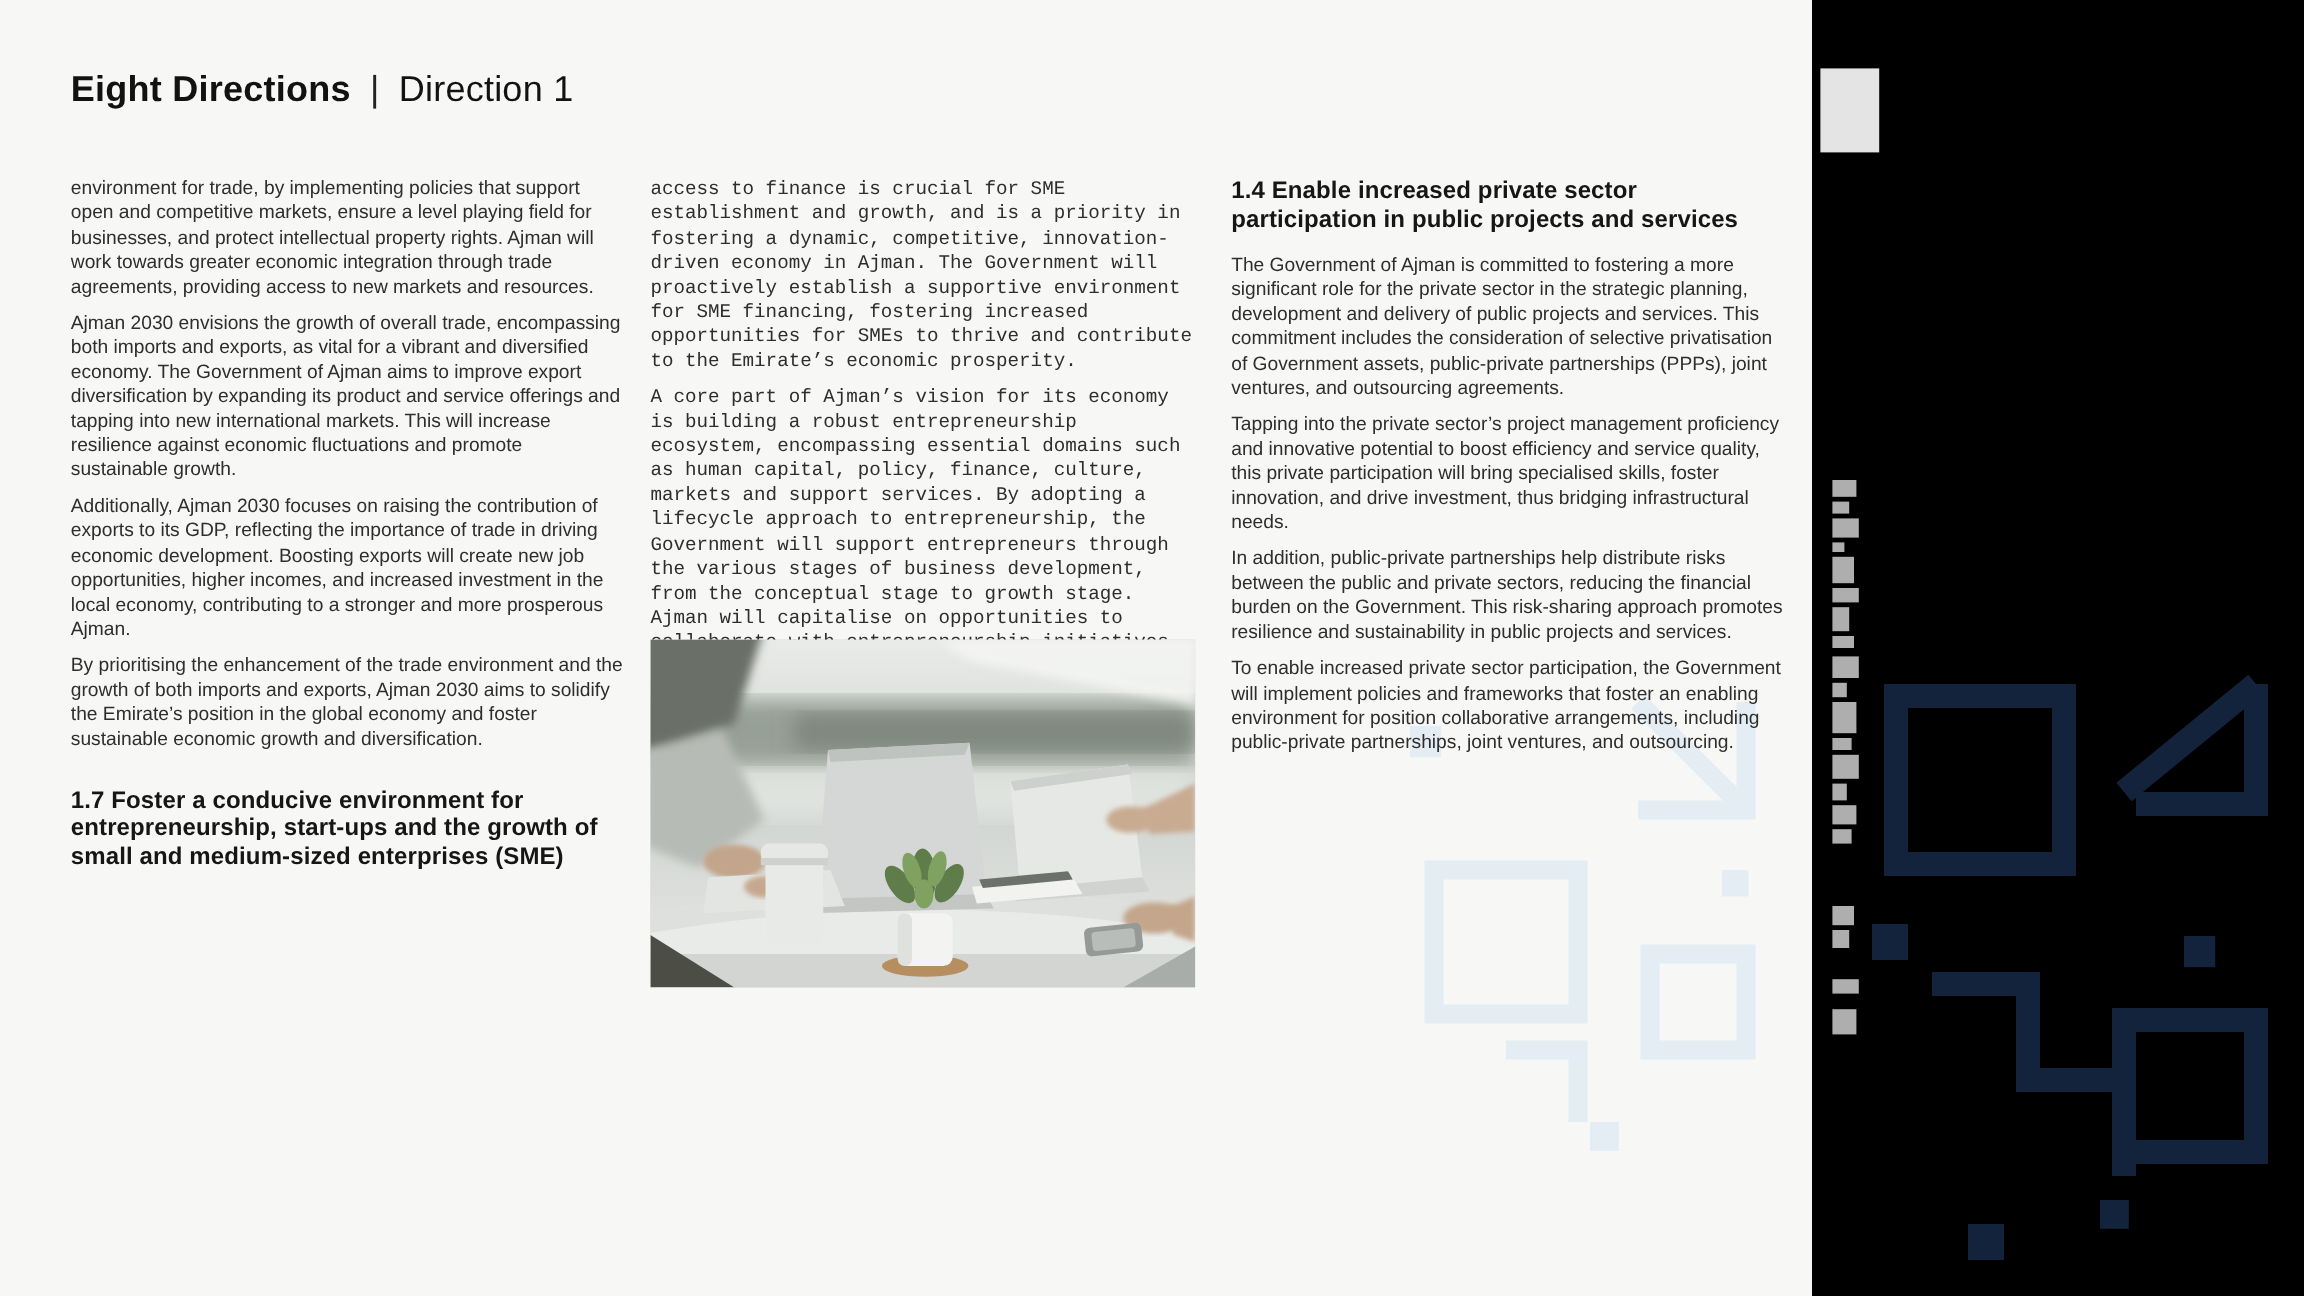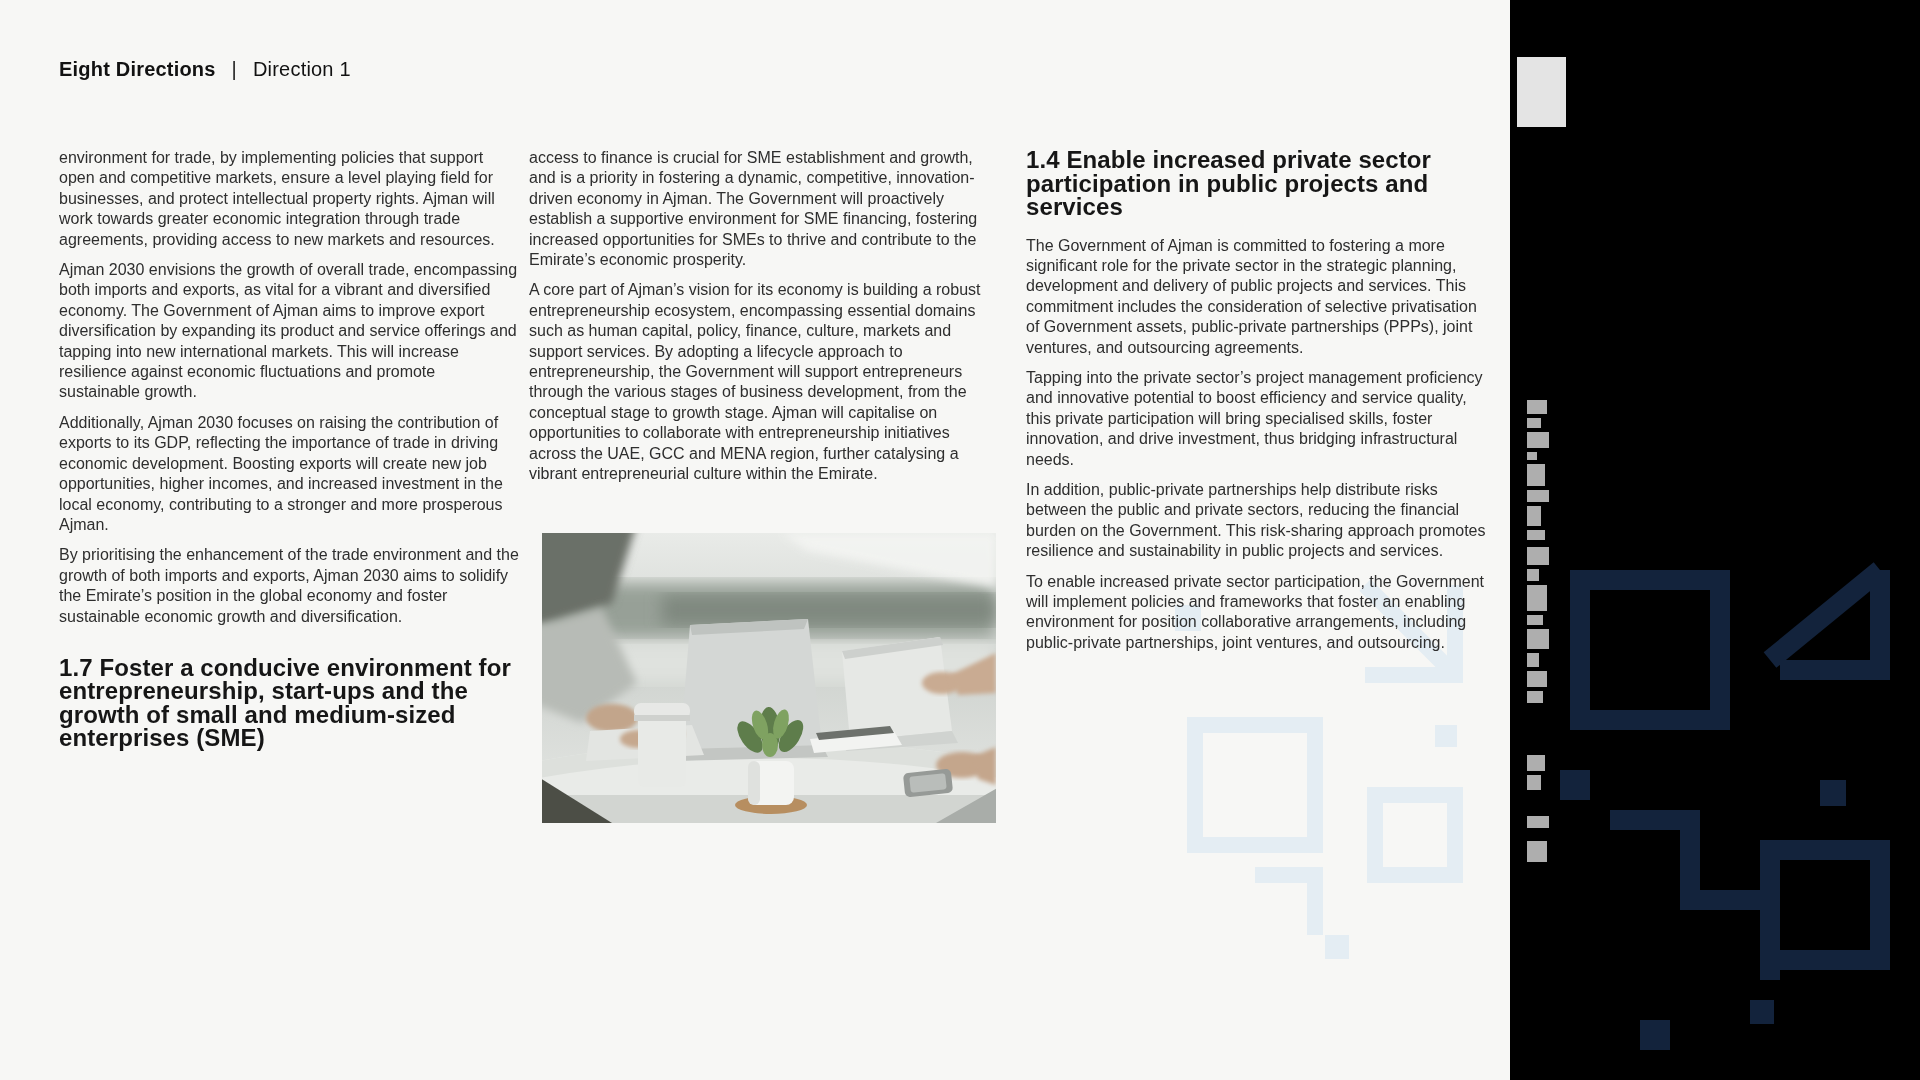--- a/index.html
+++ b/index.html
@@ -5,33 +5,33 @@
   html,body{margin:0;padding:0;}
   body{
     width:1920px;height:1080px;overflow:hidden;position:relative;
     background:#f7f7f5;
     font-family:"Liberation Sans",sans-serif;
     color:#2e2e2e;
   }
   
   .doc-title{
     position:absolute;left:59px;top:58px;
-    font-size:20px;color:#121212;letter-spacing:.2px;white-space:nowrap;
+    font-size:30px;color:#121212;letter-spacing:.2px;white-space:nowrap;
   }
   .doc-title .t-primary{font-weight:700;}
   .doc-title .t-sep{font-weight:400;margin:0 16px;color:#222;}
   .doc-title .t-secondary{font-weight:400;}
   
   .col{position:absolute;top:148px;font-size:16px;line-height:20.4px;color:#2e2e2e;}
   .col p{margin:0 0 10px 0;}
   #col1{left:59px;width:460px;}
-  #col2{left:529px;width:455px;}
+  #col2{left:542px;width:455px;font-family:Liberation Mono, monospace;}
   #col3{left:1026px;width:462px;}
   .subheading{
-    font-size:24px;line-height:23.5px;font-weight:700;color:#161616;
+    font-size:20px;line-height:23.5px;font-weight:700;color:#161616;
     margin:0 0 17px 0;letter-spacing:.1px;
   }
   #col1 .subheading{margin-top:29px;}
   
   .photo{
     position:absolute;left:542px;top:533px;width:454px;height:290px;
     overflow:hidden;background:#d7dad7;
   }
   .photo svg{display:block;}
   

